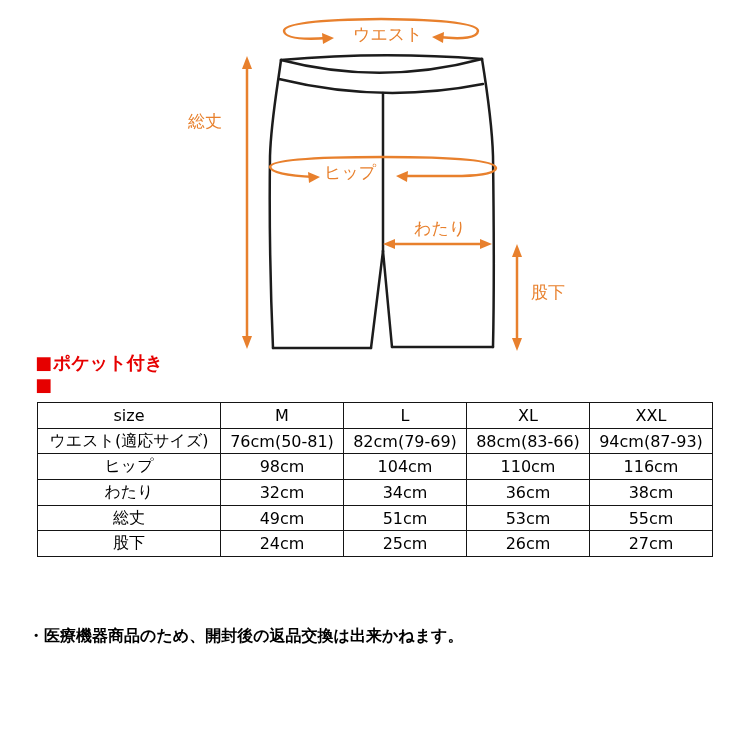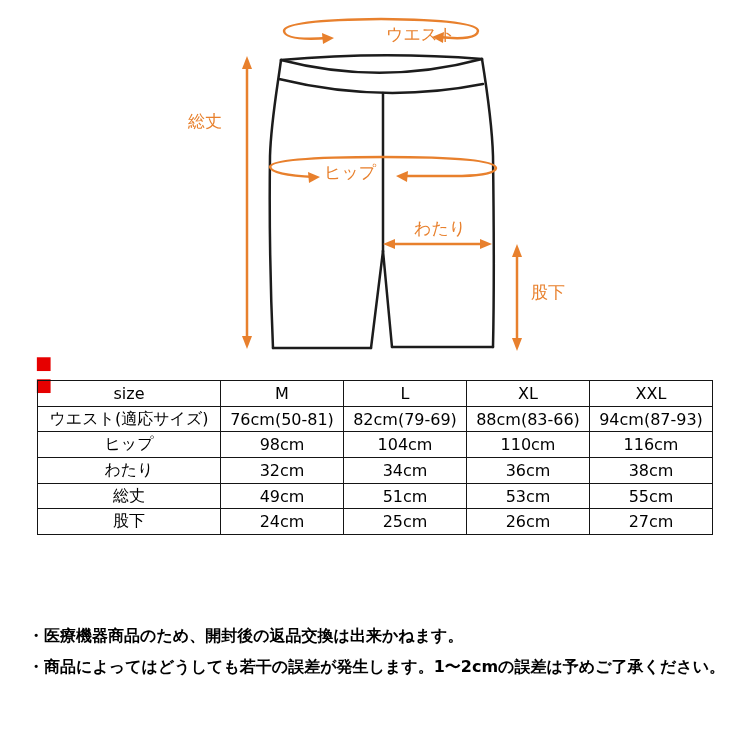--- a/index.html
+++ b/index.html
@@ -16,38 +16,38 @@
     left: 0; top: 0;
     width: 750px; height: 400px;
   }
   .measure-label {
     position: absolute;
     color: #e8802d;
     font-size: 17px;
     line-height: 1;
     white-space: nowrap;
   }
-  .lbl-waist  { left: 353px; top: 26px; margin-left: 33px;  }
+  .lbl-waist  { left: 353px; top: 26px;  }
   .lbl-length { left: 188px; top: 113px; }
   .lbl-hip    { left: 324px; top: 164px; }
   .lbl-thigh  { left: 414px; top: 220px; }
   .lbl-inseam { left: 531px; top: 284px; }
   .features {
     position: absolute;
     left: 35px; top: 352px;
     color: #e60000;
     font-size: 18px;
     font-weight: bold;
     line-height: 22px;
   }
   .feature-row { display: flex; align-items: center; white-space: nowrap; }
   .bullet { margin-right: 1px; }
   table.size-table {
     position: absolute;
-    left: 37px; top: 380px;
+    left: 37px; top: 402px;
     width: 675px;
     border-collapse: collapse;
     table-layout: fixed;
   }
   table.size-table td {
     border: 1.5px solid #151515;
     height: 24.7px;
     text-align: center;
     vertical-align: middle;
     font-size: 16px;
@@ -121,20 +121,21 @@
 
   <span class="measure-label lbl-waist">ウエスト</span>
   <span class="measure-label lbl-length">総丈</span>
   <span class="measure-label lbl-hip">ヒップ</span>
   <span class="measure-label lbl-thigh">わたり</span>
   <span class="measure-label lbl-inseam">股下</span>
 
   <div class="features">
     <div class="feature-row">
       <span class="bullet">■</span>
+      <span>ポケット付き</span>
     </div>
     <div class="feature-row">
       <span class="bullet">■</span>
     </div>
   </div>
 
   <table class="size-table">
     <colgroup>
       <col class="c-label">
         <col class="c-size">
@@ -183,16 +184,15 @@
         <td>24cm</td>
         <td>25cm</td>
         <td>26cm</td>
         <td>27cm</td>
       </tr>
     </tbody>
   </table>
 
   <div class="notes">
     <div>・医療機器商品のため、開封後の返品交換は出来かねます。</div>
-    <div>・商品によってはどうしても若干の誤差が発生します。1〜2cmの誤差は予めご了承ください。</div>
   </div>
 
 </div>
 
 </body></html>

